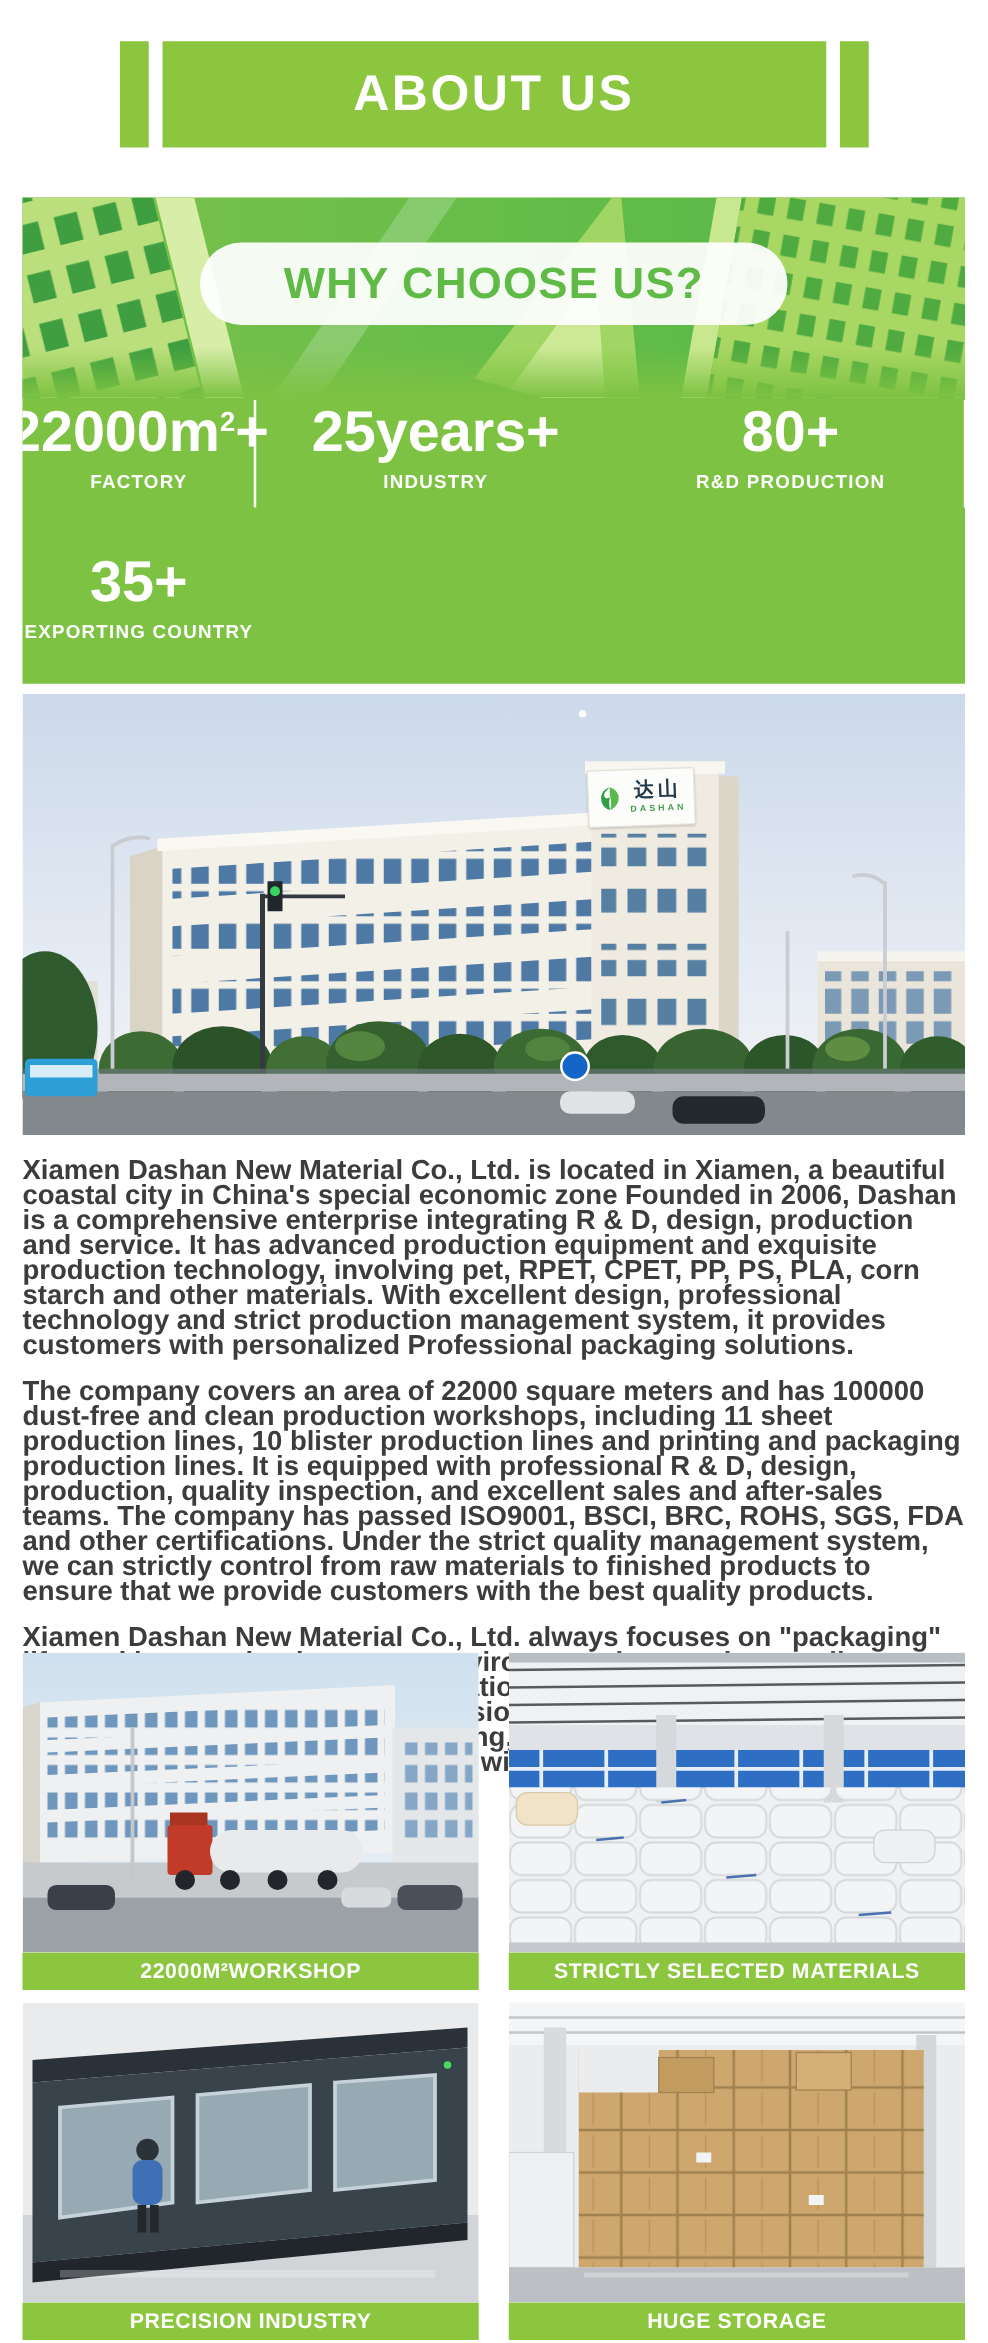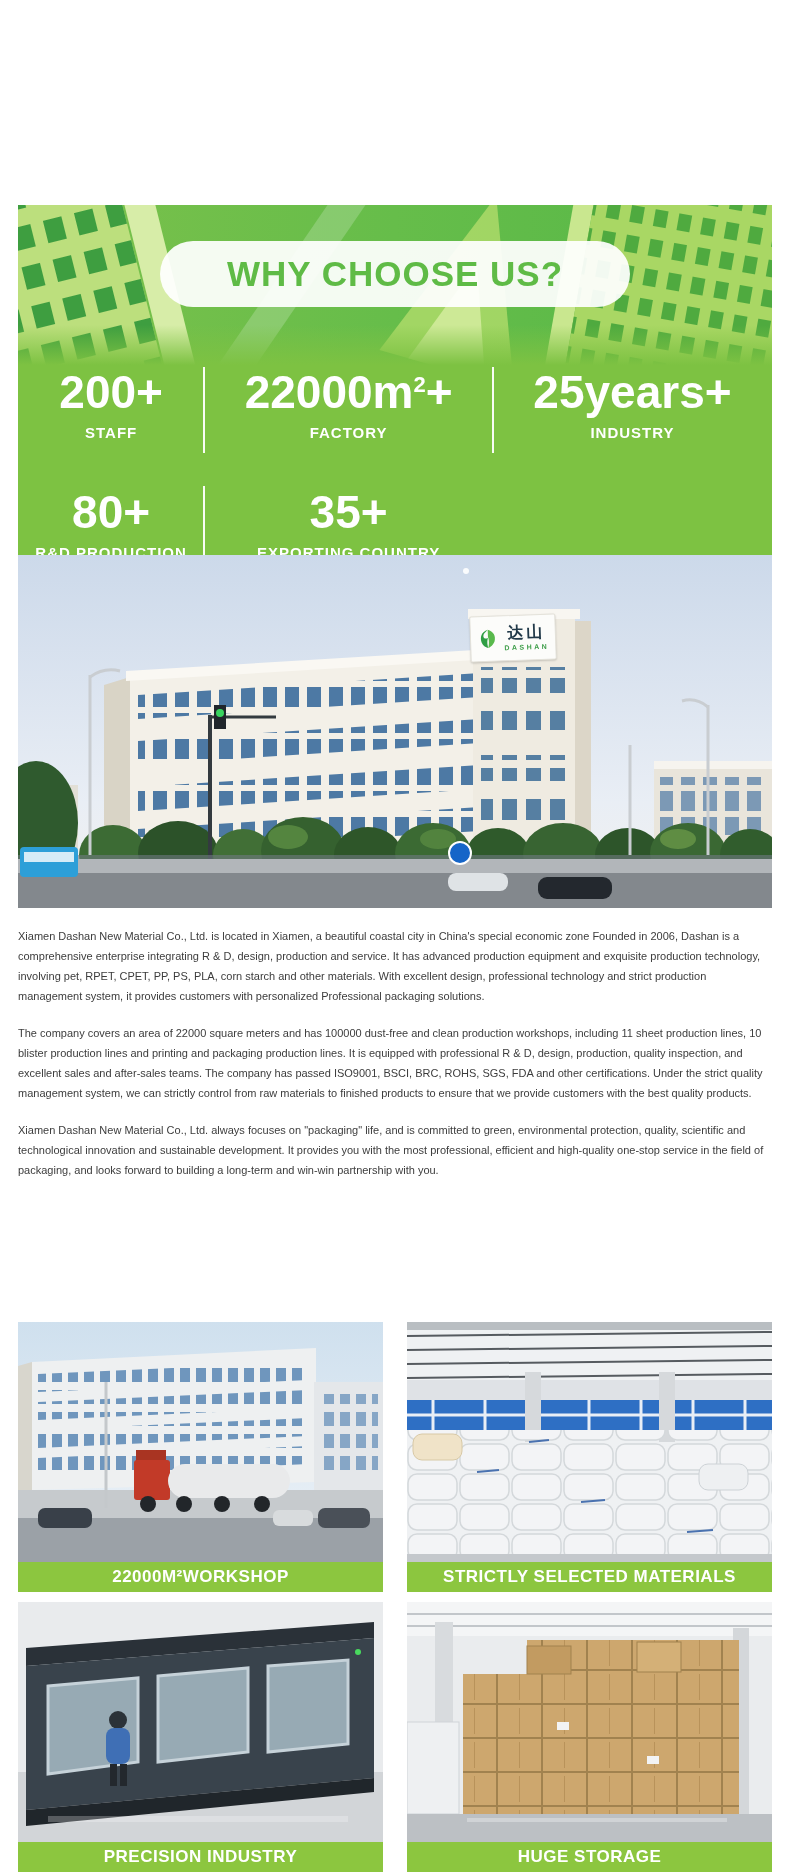--- a/index.html
+++ b/index.html
@@ -9,21 +9,21 @@
   
   .banner-row{position:absolute;top:33px;left:0;width:790px;height:85px;
               display:flex;justify-content:center;align-items:stretch;gap:11px;}
   .banner-side{width:23px;background:var(--brand_green,#8CC63F);}
   .banner-main{width:531px;background:var(--brand_green,#8CC63F);
                display:flex;align-items:center;justify-content:center;}
   .banner-main h1{margin:0;color:#fff;font-size:40px;font-weight:bold;letter-spacing:2px;}
 
   
   .hero{position:absolute;top:158px;left:18px;width:754px;height:389px;
-        background:var(--hero_green,#7DC242);overflow:hidden;margin-top:47px;}
+        background:var(--hero_green,#7DC242);overflow:hidden;}
   .hero-illustration{position:absolute;top:0;left:0;width:754px;height:160px;display:block;}
   .why-pill{position:absolute;top:36px;left:50%;transform:translateX(-50%);
             width:470px;height:66px;background:rgba(255,255,255,0.93);border-radius:34px;
             display:flex;align-items:center;justify-content:center;
             color:var(--pill_text_green,#5FBB46);font-size:35px;font-weight:bold;letter-spacing:1px;}
   .stats-grid{position:absolute;top:150px;left:0;width:754px;height:239px;
               display:grid;grid-template-columns:24.7% 38.3% 37%;grid-template-rows:1fr 1fr;
               color:#fff;text-align:center;}
   .stat{position:relative;display:flex;flex-direction:column;align-items:center;
         padding-top:14px;gap:9px;}
@@ -40,37 +40,44 @@
                  background:#fcfcfa;border:1px solid #e4e2da;border-radius:2px;
                  display:flex;align-items:center;justify-content:center;gap:5px;
                  transform:rotate(-2deg);box-shadow:0 1px 2px rgba(0,0,0,0.18);}
   .building-logo .leaf{width:22px;height:22px;}
   .logo-text{display:flex;flex-direction:column;align-items:center;}
   .logo-cn{font-size:16px;font-weight:bold;color:#223a4a;line-height:1;letter-spacing:3px;}
   .logo-en{font-size:7px;font-weight:bold;color:#3f9e4a;letter-spacing:2.5px;line-height:1;margin-top:3px;}
 
   
   .about-text{position:absolute;top:926px;left:18px;width:754px;color:var(--body_text,#3C3C3C);}
-  .about-text p{margin:0 0 17px 0;font-size:11px;line-height:20px;}
+  .about-text p{margin:0 0 17px 0;font-size:22px;line-height:20px;font-weight:bold;}
 
   
   .photo-grid{position:absolute;top:1322px;left:18px;width:754px;
               display:grid;grid-template-columns:365px 365px;column-gap:24px;row-gap:10px;}
   .grid-card{margin:0;width:365px;}
   .grid-photo{width:365px;height:240px;overflow:hidden;}
   .grid-photo svg{display:block;width:365px;height:240px;}
   .grid-caption{height:30px;background:var(--caption_bar_green,#8CC63F);color:#fff;
                 display:flex;align-items:center;justify-content:center;
                 font-size:17px;font-weight:bold;letter-spacing:0.5px;}
 </style>
 </head>
 <body>
 
 <div class="page">
 
+  <header class="banner-row">
+    <div class="banner-side"></div>
+    <div class="banner-main">
+      <h1>ABOUT US</h1>
+    </div>
+    <div class="banner-side"></div>
+  </header>
 
   <section class="hero">
     <svg class="hero-illustration" viewBox="0 0 754 160" preserveAspectRatio="none" aria-hidden="true">
       <defs>
         <linearGradient id="hg-bg" x1="0" y1="0" x2="1" y2="0">
           <stop offset="0" stop-color="#7CC14B"></stop>
             <stop offset="0.5" stop-color="#66BD4A"></stop>
             <stop offset="1" stop-color="#55B747"></stop>
         </linearGradient>
         <linearGradient id="hg-fade" x1="0" y1="0" x2="0" y2="1">
@@ -102,24 +109,20 @@
       </g>
       <rect y="120" width="754" height="40" fill="url(#hg-fade)"></rect>
     </svg>
 
     <div class="why-pill">
       <span>WHY CHOOSE US?</span>
     </div>
 
     <div class="stats-grid">
       <div class="stat divider">
-        <div class="stat-value"><span>200</span><sup></sup><span>+</span></div>
-        <div class="stat-label">STAFF</div>
-      </div>
-      <div class="stat divider">
         <div class="stat-value"><span>22000m</span><sup>2</sup><span>+</span></div>
         <div class="stat-label">FACTORY</div>
       </div>
       <div class="stat">
         <div class="stat-value"><span>25years</span><sup></sup><span>+</span></div>
         <div class="stat-label">INDUSTRY</div>
       </div>
       <div class="stat divider">
         <div class="stat-value"><span>80</span><sup></sup><span>+</span></div>
         <div class="stat-label">R&amp;D PRODUCTION</div>

